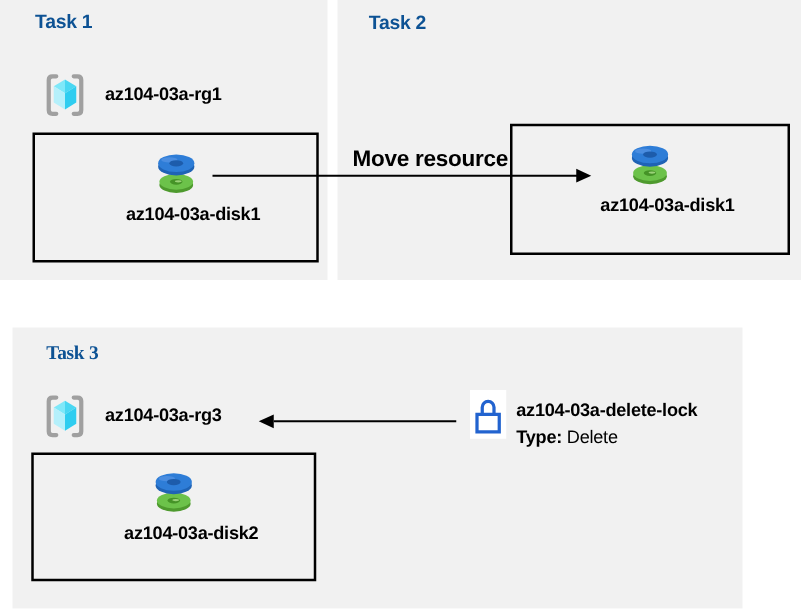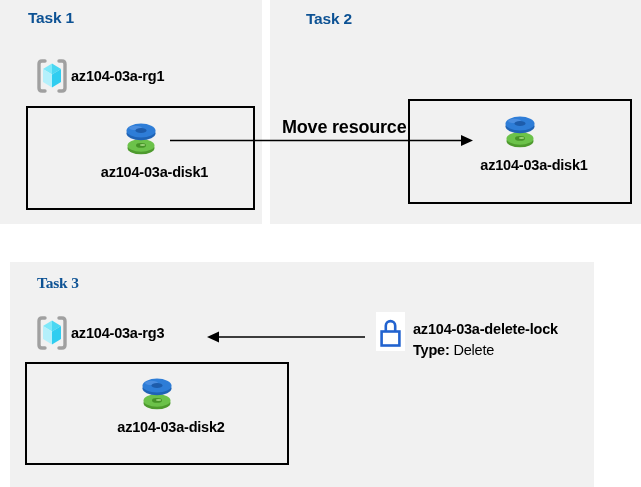--- a/index.html
+++ b/index.html
@@ -6,35 +6,35 @@
   body { font-family:"Liberation Sans", sans-serif; color:#000; }
   .canvas { position:relative; width:641px; height:487px; background:#ffffff; overflow:hidden; }
 
   .panel { position:absolute; background:#f1f1f1; }
   .panel-task1 { left:0;     top:0;     width:262px; height:224px; }
   .panel-task2 { left:270px; top:0;     width:371px; height:224px; }
   .panel-task3 { left:10px;  top:262px; width:584px; height:225px; }
 
   .task-title { position:absolute; font-size:15.5px; font-weight:700; color:#0d5294; letter-spacing:-0.2px; white-space:nowrap; }
   .title-task1 { left:28px;  top:9px; }
-  .title-task2 { left:295px; top:10px;margin-left:11px; }
+  .title-task2 { left:295px; top:10px; }
   .title-task3 { left:37px;  top:274px;font-family:Liberation Serif, serif; }
 
-  .rg-row { position:absolute; display:flex; align-items:center; }
+  .rg-row { position:absolute; display:flex; align-items:center; gap:13px; }
   .rg-row-task1 { left:33px;  top:57px; }
   .rg-row-task2 { left:407px; top:55px; }
   .rg-row-task3 { left:33px;  top:314px;text-align:right; }
   .rg-label { font-size:14.5px; font-weight:700; letter-spacing:-0.2px; white-space:nowrap; }
 
   .res-box { position:absolute; box-sizing:border-box; border:2px solid #000;
              display:flex; flex-direction:column; align-items:center; justify-content:center;
              padding-bottom:16px; }
   .box-task1 { left:26px;  top:106px; width:229px; height:104px; }
   .box-task2 { left:408px; top:99px;  width:224px; height:105px; }
-  .box-task3 { left:25px;  top:362px; width:264px; height:103px; }
+  .box-task3 { left:25px;  top:362px; width:228px; height:103px; }
   .res-label { font-size:14.5px; font-weight:700; letter-spacing:-0.2px; margin-top:7px; white-space:nowrap;margin-left:28px; }
 
   .move-label { position:absolute; left:282px; top:117px; font-size:18px; font-weight:700; letter-spacing:-0.2px; white-space:nowrap; }
 
   .overlay { position:absolute; left:0; top:0; width:641px; height:487px; pointer-events:none; }
 
   .lock-box { position:absolute; left:376px; top:312px; width:29px; height:39px; background:#ffffff;
               display:flex; align-items:center; justify-content:center; }
   .lock-text { position:absolute; left:413px; top:319px; font-size:14.5px; line-height:21px; letter-spacing:-0.2px; white-space:nowrap; }
   .lock-name  { font-weight:700; }

